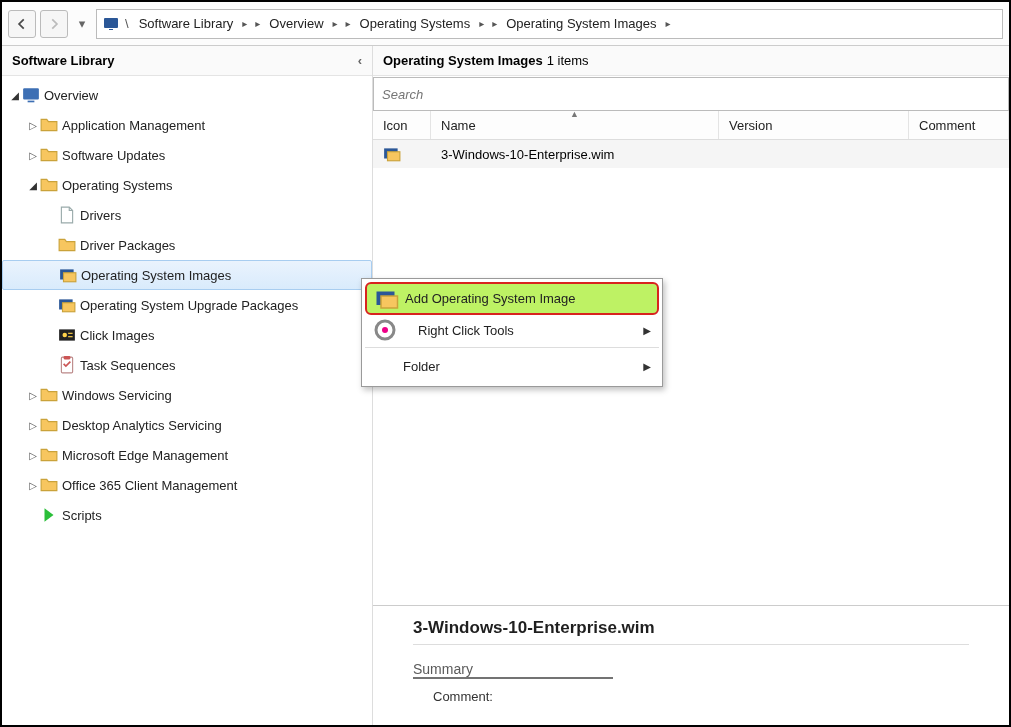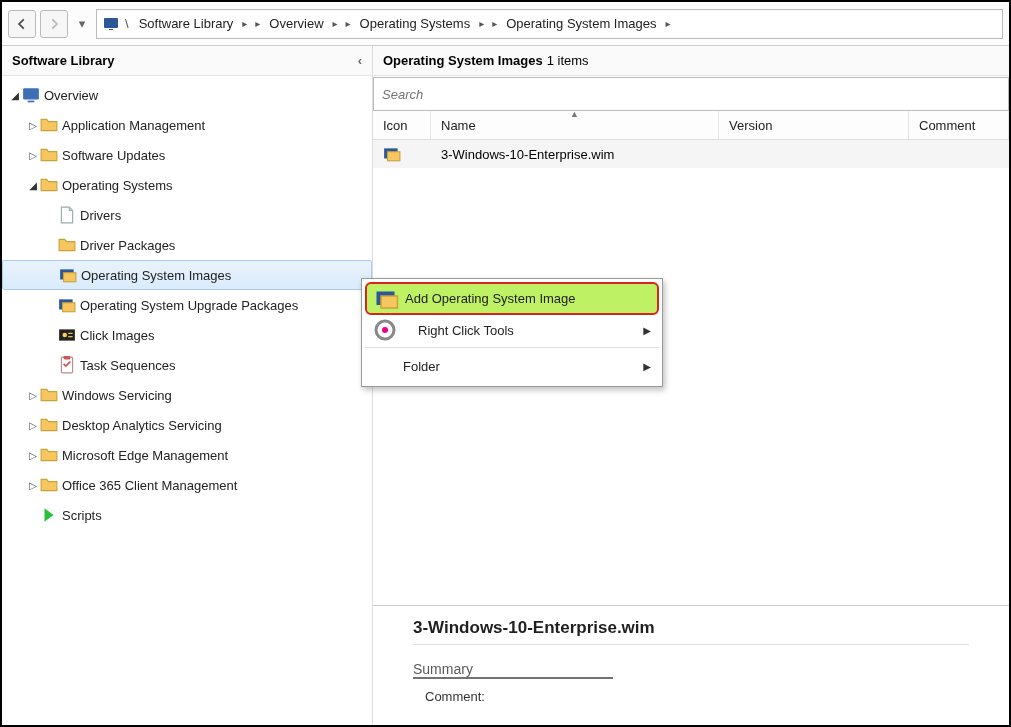--- a/index.html
+++ b/index.html
@@ -65,21 +65,21 @@
   .ctx-row.sep-after { border-bottom: 1px solid #ddd; margin-bottom: 2px; padding-bottom: 2px; gap: 15px; }
   .ctx-ico { width: 24px; display: flex; justify-content: center; }
   .ctx-label { flex: 1; color: #222; margin-left: 6px; }
   .ctx-arrow { color: #333; font-size: 10px; }
 
   
   .detail { border-top: 1px solid #ccc; padding: 12px 40px 0 40px; height: 120px; }
   .detail-title { font-size: 17px; color: #1f1f1f; margin: 0 0 6px 0; }
   .detail-rule { height: 1px; background: #ddd; margin: 0 0 16px 0; }
   .detail-sub { font-size: 14px; color: #5a5a5a; margin: 0 0 10px 0; border-bottom: 2px solid #737373; width: 200px; }
-  .detail-field { font-size: 13px; color: #333; margin-left: 12px; }
+  .detail-field { font-size: 13px; color: #333; margin-left: 20px; }
 </style>
 </head>
 <body>
 
 <div class="root">
 
   <div class="navbar">
     <div class="nav-arrow">
       <svg viewBox="0 0 24 24">
           <path d="M15 4l-8 8 8 8" fill="none" stroke="currentColor" stroke-width="3"></path>

